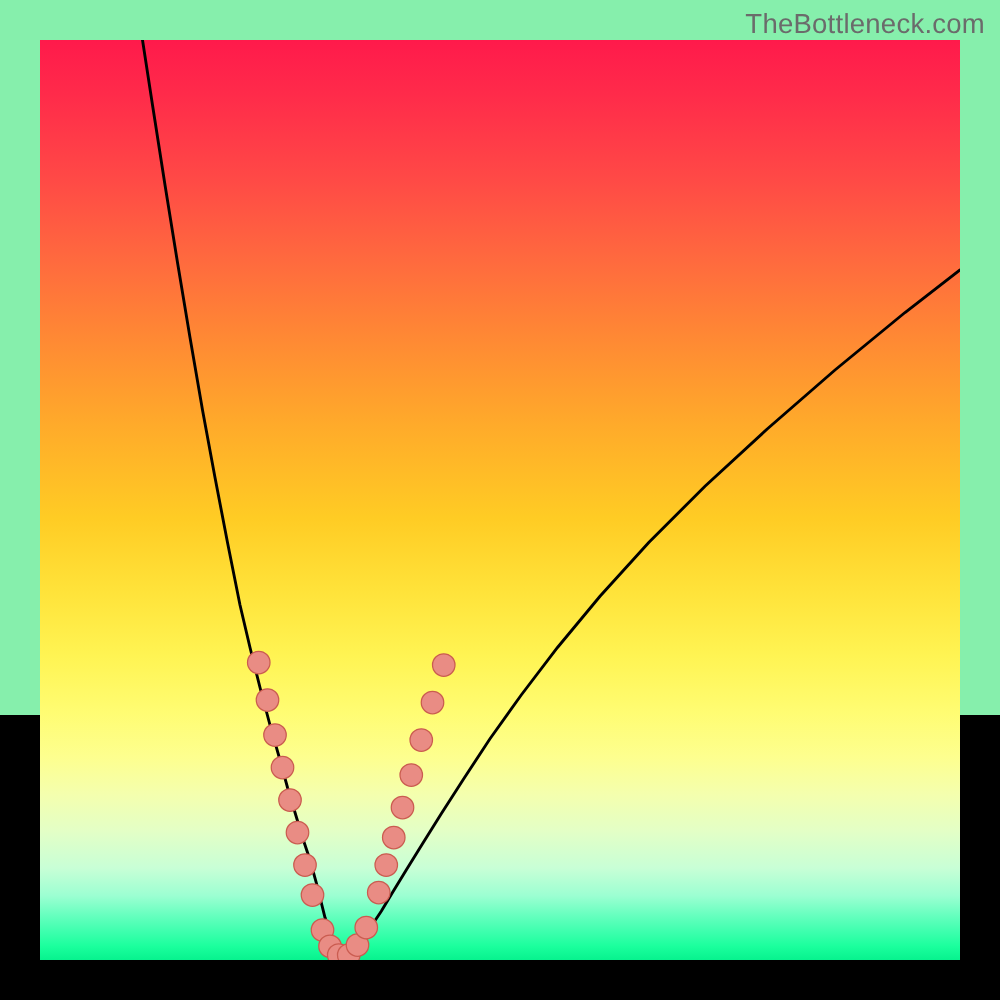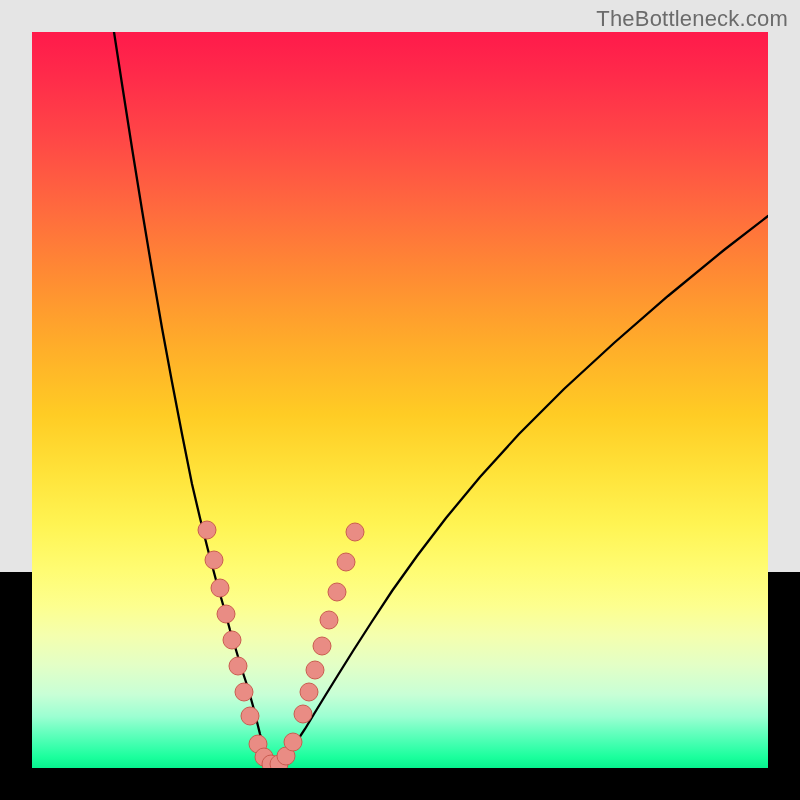--- a/index.html
+++ b/index.html
@@ -10,21 +10,21 @@
     overflow: hidden;
     background: #000;
     font-family: Arial, Helvetica, sans-serif;
   }
   .frame {
     position: absolute;
     top: 0;
     left: 0;
     width: 800px;
     height: 572px;
-    background: #e5e5e5;
+    background: #86efac;
   }
   .plot {
     position: absolute;
     top: 32px;
     left: 32px;
     width: 736px;
     height: 736px;
     overflow: hidden;
   }
   .gradient {

